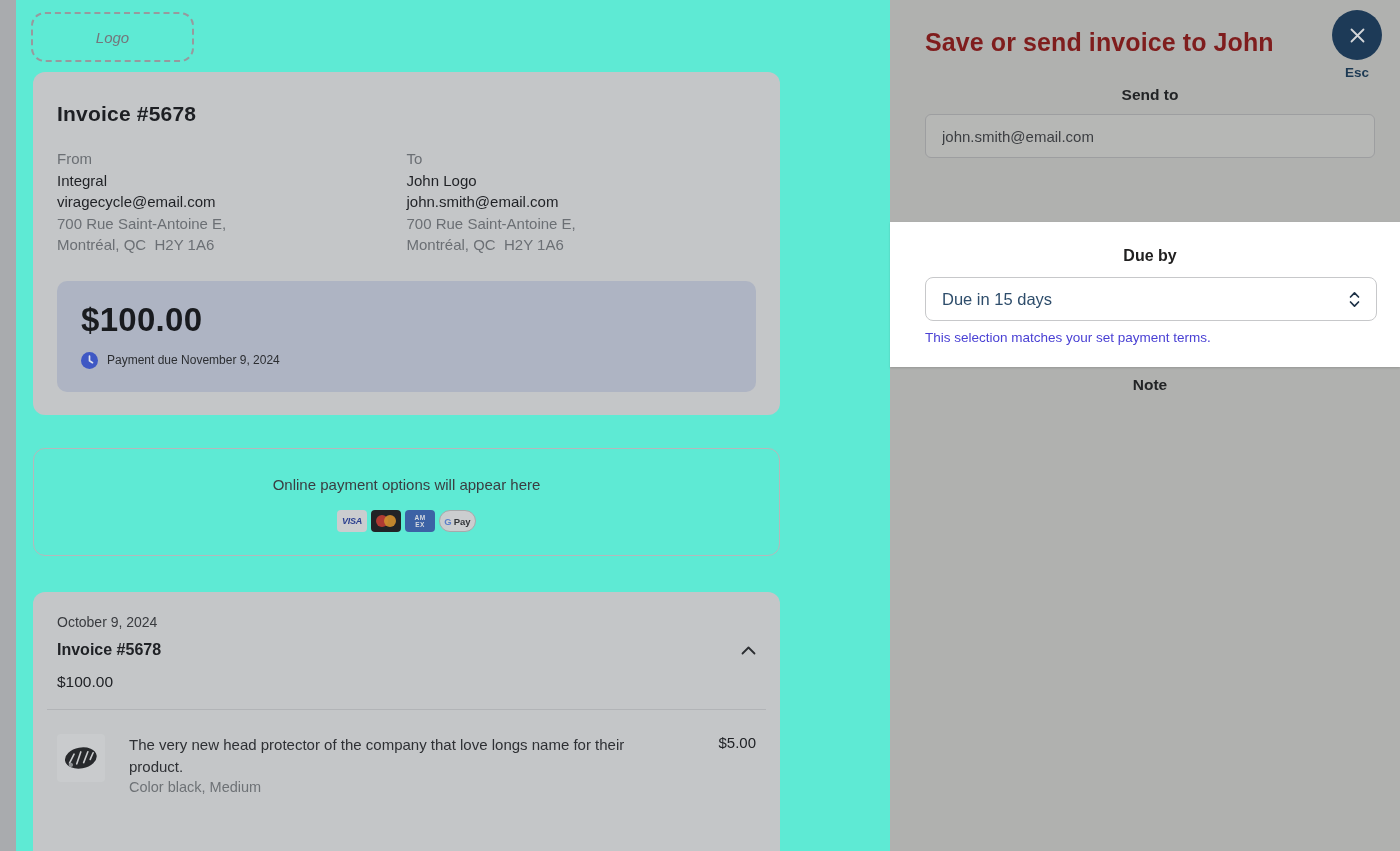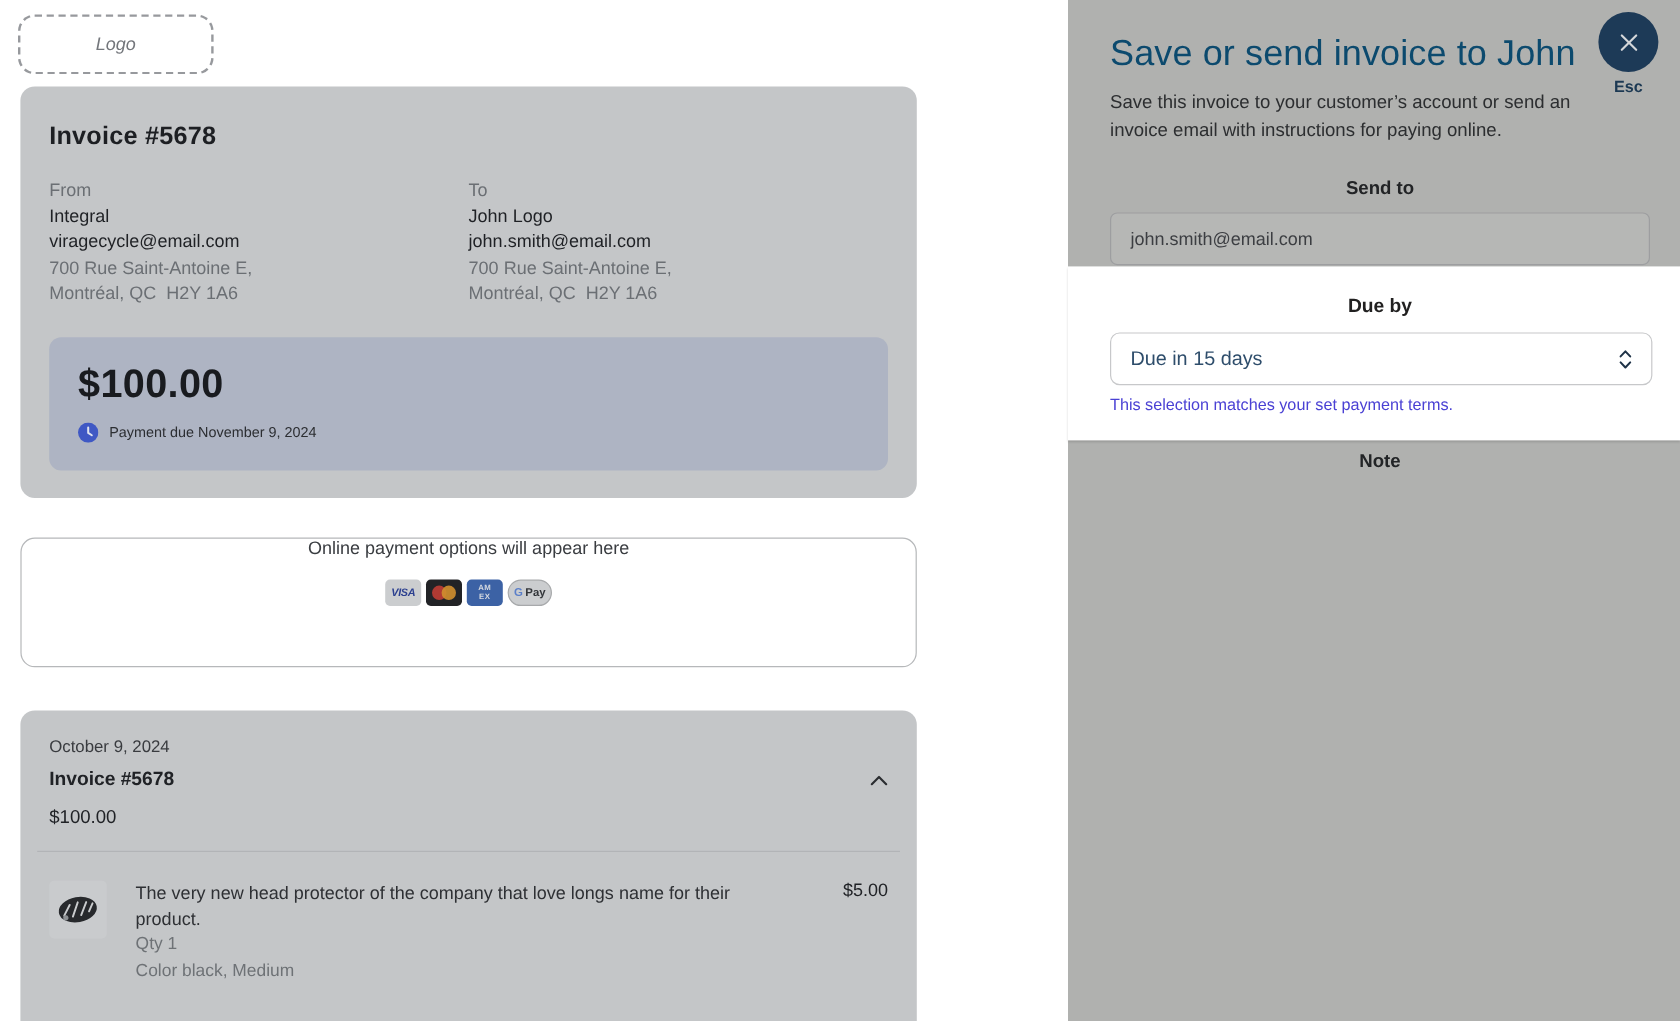--- a/index.html
+++ b/index.html
@@ -5,22 +5,22 @@
   * { margin: 0; padding: 0; box-sizing: border-box; }
   html, body { width: 1400px; height: 851px; overflow: hidden; }
   body {
     font-family: "Liberation Sans", "DejaVu Sans", sans-serif;
     position: relative;
     background: #a9abae;
   }
 
   
   .left-pane {
-    position: absolute; left: 0; top: 0; width: 890px; height: 851px;
-    background: #ffffff;
+    position: absolute; left: 16px; top: 0; width: 890px; height: 851px;
+    background: #5eead4;
   }
   .logo-box {
     position: absolute; left: 15px; top: 12px; width: 163px; height: 50px;
     border: 2px dashed #97999d; border-radius: 14px;
     display: flex; align-items: center; justify-content: center;
   }
   .logo-box span { font-style: italic; font-size: 15px; color: #74777c; }
 
   .card {
     position: absolute; left: 17px; width: 747px;
@@ -44,21 +44,21 @@
     margin-top: 25px; width: 699px; height: 111px;
     background: #aeb4c3; border-radius: 10px; padding: 20px 24px 0;
   }
   .amount-card .amount {
     font-size: 33px; font-weight: 600; color: #191b1f; letter-spacing: .3px;
   }
   .due-row { display: flex; align-items: center; margin-top: 13px; gap: 9px; }
   .due-row .txt { font-size: 12px; color: #2c2e32; }
 
   .pay-card { top: 448px; height: 108px; text-align: center; }
-  .pay-card .msg { font-size: 15px; color: #3a3d41; }
+  .pay-card .msg { margin-top: 27px; font-size: 15px; color: #3a3d41; }
   .badges { margin-top: 17px; display: flex; justify-content: center; gap: 4px; align-items: center; }
   .badge { height: 22px; border-radius: 4px; display: flex; align-items: center; justify-content: center; }
   .badge-visa { width: 30px; background: #cbcdcf; }
   .badge-visa span { font-size: 9px; font-weight: bold; font-style: italic; color: #2b3f8f; letter-spacing: -.3px; }
   .badge-mc { width: 30px; background: #222326; position: relative; }
   .badge-mc i { position: absolute; top: 5px; width: 12px; height: 12px; border-radius: 50%; display: block; }
   .badge-mc .c1 { left: 5px;  background: #b03a33; }
   .badge-mc .c2 { left: 13px; background: #cf8e2e; mix-blend-mode: normal; opacity: .92; }
   .badge-amex { width: 30px; background: #3c62a5; flex-direction: column; line-height: 7px; }
   .badge-amex span { font-size: 6.5px; font-weight: bold; color: #d6dae0; letter-spacing: .5px; }
@@ -82,21 +82,21 @@
   .item-body .sub  { font-size: 14.5px; line-height: 21.5px; color: #6e7276; }
   .item-body .sub:first-of-type { margin-top: 1px; }
   .item-price { margin-left: auto; font-size: 15px; color: #202226; }
 
   
   .right-panel {
     position: absolute; left: 890px; top: 0; width: 510px; height: 851px;
     background: #b0b1af;
   }
   .panel-top { position: relative; padding: 28px 25px 0 35px; height: 222px; }
-  .panel-title { font-size: 30px; font-weight: normal; color: #0c4a6e; letter-spacing: .1px; }
+  .panel-title { font-size: 25px; font-weight: bold; color: #7f1d1d; letter-spacing: .1px; }
   .panel-desc  { margin-top: 13px; font-size: 15.5px; line-height: 22.5px; color: #2c2e30; max-width: 402px; }
   .field-label { font-size: 15.5px; font-weight: bold; color: #222426; text-align: center; }
   .panel-top .field-label { margin-top: 29px; }
   .text-input {
     margin-top: 10px; width: 450px; height: 44px;
     background: #b6b7b5; border: 1px solid #9d9ea0; border-radius: 6px;
     padding: 0 16px; font-size: 15px; color: #3c3e42;
     font-family: "Liberation Sans", sans-serif; outline: none; display: block;
   }
 
@@ -212,34 +212,32 @@
         <svg width="40" height="34" viewBox="0 0 40 34">
           <g transform="rotate(-10 20 18)">
             <ellipse cx="20" cy="17" rx="16" ry="10.5" fill="#27292c"></ellipse>
             <path d="M8 20 L14 12 M15 22 L21 11 M22 22 L28 12 M29 20 L33 14" stroke="#c9cbcd" stroke-width="1.6" stroke-linecap="round"></path>
             <circle cx="9" cy="22" r="2.2" fill="#8d9093"></circle>
           </g>
         </svg>
       </div>
       <div class="item-body">
         <div class="desc">The very new head protector of the company that love longs name for their product.</div>
-        <div class="sub">Qty 1</div>
         <div class="sub">Color black, Medium</div>
       </div>
       <div class="item-price">$5.00</div>
     </div>
   </div>
 
 </div>
 
 <div class="right-panel">
 
   <div class="panel-top">
     <div class="panel-title">Save or send invoice to John</div>
-    <div class="panel-desc">Save this invoice to your customer’s account or send an invoice email with instructions for paying online.</div>
 
     <button class="close-btn">
       <svg width="17" height="17" viewBox="0 0 17 17">
         <path d="M2.5 2.5 L14.5 14.5 M14.5 2.5 L2.5 14.5" stroke="#d4d6d9" stroke-width="1.8" stroke-linecap="round"></path>
       </svg>
     </button>
     <div class="esc-label">Esc</div>
 
     <div class="field-label">Send to</div>
     <input class="text-input" type="text" value="john.smith@email.com" style="">

